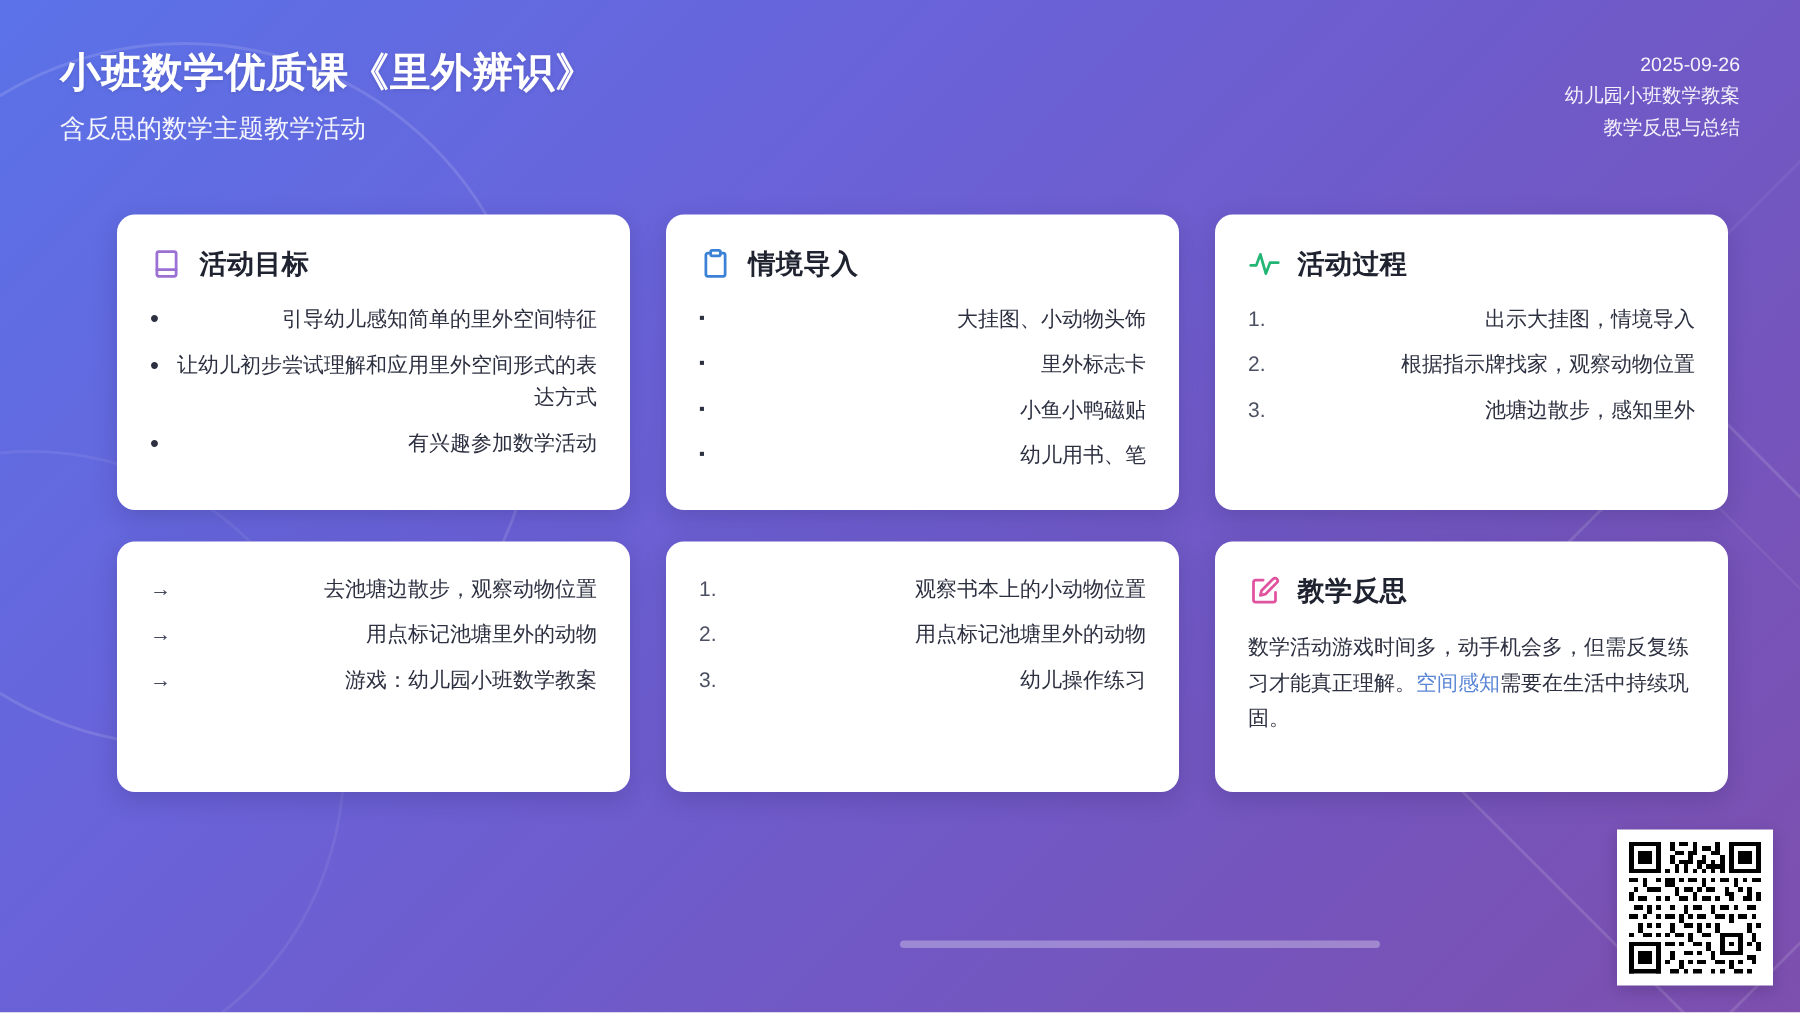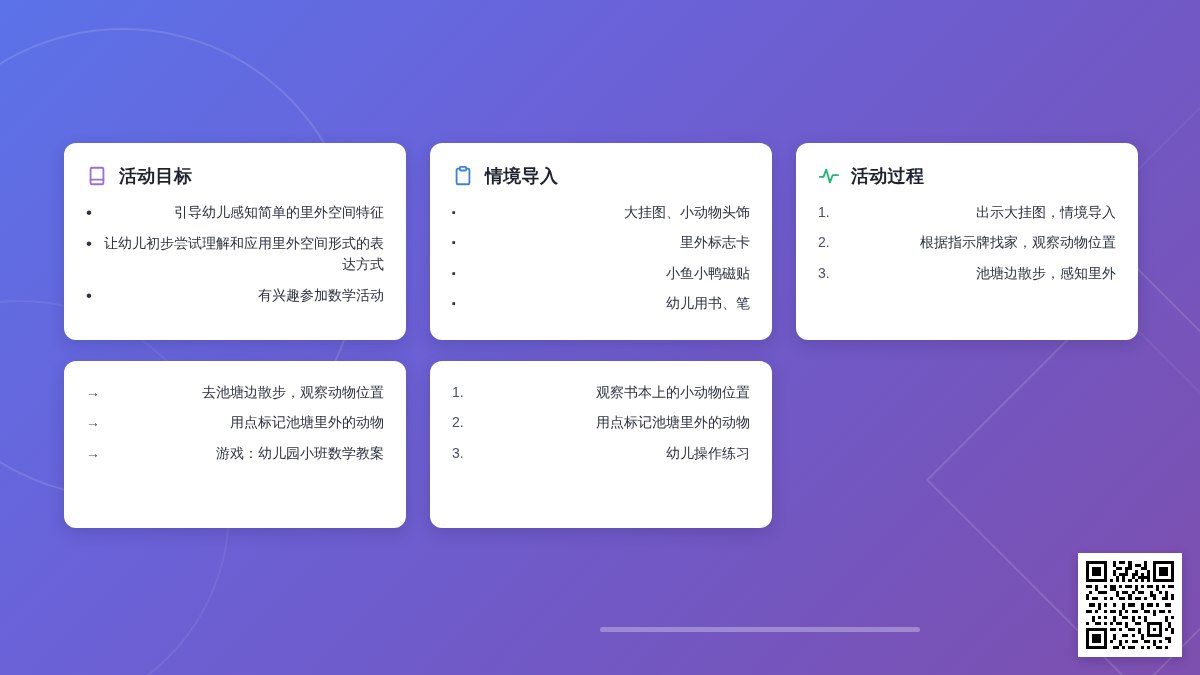--- a/index.html
+++ b/index.html
@@ -71,21 +71,21 @@
   }
   .meta {
     text-align:right; color:rgba(255,255,255,0.92);
     font-size:13px; line-height:1.62;
   }
   .meta div { white-space:nowrap; }
 
   
   .grid {
     position:absolute;
-    left:64px; top:143px;
+    left:78px; top:143px;
     width:1074px;
     display:grid;
     grid-template-columns:repeat(3, 342px);
     grid-template-rows:197px 167px;
     column-gap:24px; row-gap:21px;
   }
 
   .card {
     background:#ffffff;
     border-radius:12px;
@@ -150,20 +150,31 @@
 <body>
 
 <div class="slide">
 
   <div class="deco deco-circle"></div>
   <div class="deco deco-circle-2"></div>
   <div class="deco deco-diamond"></div>
   <div class="deco deco-diamond-2"></div>
   <div class="bottom-rule"></div>
 
+  <div class="header">
+    <div class="title-block">
+      <div class="title">小班数学优质课《里外辨识》</div>
+      <div class="subtitle">含反思的数学主题教学活动</div>
+    </div>
+    <div class="meta">
+      <div>2025-09-26</div>
+      <div>幼儿园小班数学教案</div>
+      <div>教学反思与总结</div>
+    </div>
+  </div>
 
   <div class="grid">
 
     <div class="card">
       <div class="card-head">
         <svg class="card-icon" viewBox="0 0 24 24" fill="none" stroke="#9b6fd4" stroke-width="2" stroke-linecap="round" stroke-linejoin="round">
           <rect x="5" y="3" width="14" height="18" rx="1.5"></rect>
           <line x1="5" y1="16" x2="19" y2="16"></line>
         </svg>
         <div class="card-title">活动目标</div>
@@ -262,20 +273,30 @@
           <span class="marker num">2.</span>
           <span class="li-text">用点标记池塘里外的动物</span>
         </li>
         <li>
           <span class="marker num">3.</span>
           <span class="li-text">幼儿操作练习</span>
         </li>
       </ol>
     </div>
 
+    <div class="card">
+      <div class="card-head">
+        <svg class="card-icon" viewBox="0 0 24 24" fill="none" stroke="#e0539f" stroke-width="2" stroke-linecap="round" stroke-linejoin="round">
+          <path d="M11 4H5.5A1.5 1.5 0 0 0 4 5.5v13A1.5 1.5 0 0 0 5.5 20h13a1.5 1.5 0 0 0 1.5-1.5V13"></path>
+          <path d="M18.3 3.2a1.9 1.9 0 0 1 2.7 2.7L12.6 14.3l-3.6.9.9-3.6z"></path>
+        </svg>
+        <div class="card-title">教学反思</div>
+      </div>
+      <p class="paragraph"><span>数学活动游戏时间多，动手机会多，但需反复练习才能真正理解。</span><span class="hl">空间感知</span><span>需要在生活中持续巩固。</span></p>
+    </div>
 
   </div>
 
   <div class="qr-wrap">
     <svg viewBox="0 0 29 29" shape-rendering="crispEdges">
       <rect width="29" height="29" fill="#ffffff"></rect>
       <g fill="#000000">
 
         <rect x="0" y="0" width="7" height="1"></rect>
           <rect x="0" y="6" width="7" height="1"></rect>

